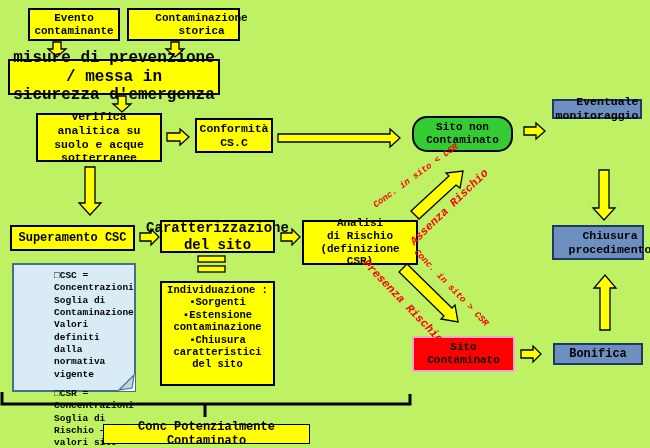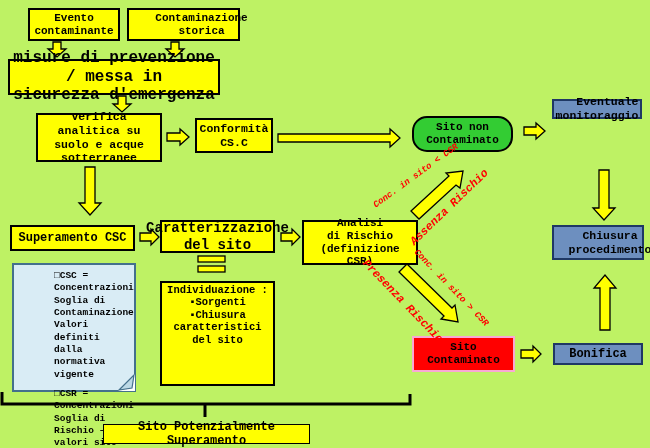--- a/index.html
+++ b/index.html
@@ -96,29 +96,30 @@
     <p>□CSR = Concentrazioni Soglia di Rischio – valori sito specifici (variano caso per caso) calcolate attraverso l'Analisi di Rischio</p>
     <svg class="fold" width="17" height="17">
       <polygon points="0,17 17,0 17,17" fill="#ffffff"></polygon>
       <polygon points="1,16 16,1 14,14" fill="#bcd9e6" stroke="#44708c" stroke-width="1.2"></polygon>
     </svg>
   </div>
 
   <div class="box yellow" style="left:160px;top:273px;width:115px;height:105px;font-size:10.5px;flex-direction:column;justify-content:flex-start;padding-top:1px;margin-top:8px;">
     <div>Individuazione :</div>
     <div>▪Sorgenti</div>
+    <div>▪Estensione contaminazione</div>
     <div>▪Chiusura caratteristici del sito</div>
   </div>
 
   <div class="box red" style="left:412px;top:336px;width:103px;height:36px;font-size:11px;">Sito
 Contaminato</div>
 
   <div class="box blue" style="left:553px;top:343px;width:90px;height:22px;font-size:12px;">Bonifica</div>
 
-  <div class="box yellow" style="left:103px;top:424px;width:207px;height:20px;font-size:12px;border-width:1.5px;">Sito Potenzialmente Superamento</div>
+  <div class="box yellow" style="left:103px;top:424px;width:207px;height:20px;font-size:12px;border-width:1.5px;">Conc Potenzialmente Contaminato</div>
 
   <div class="redlabel" style="left:416px;top:176px;font-size:9px;transform:translate(-50%,-50%) rotate(-36deg);">Conc. in sito &lt; CSR</div>
 
   <div class="redlabel" style="left:449px;top:207px;font-size:11.5px;transform:translate(-50%,-50%) rotate(-44deg);">Assenza Rischio</div>
 
   <div class="redlabel" style="left:451px;top:288px;font-size:9px;transform:translate(-50%,-50%) rotate(46deg);">Conc. in sito &gt; CSR</div>
 
   <div class="redlabel" style="left:403px;top:301px;font-size:11.5px;transform:translate(-50%,-50%) rotate(46deg);">Presenza Rischio</div>
 
 </div>

